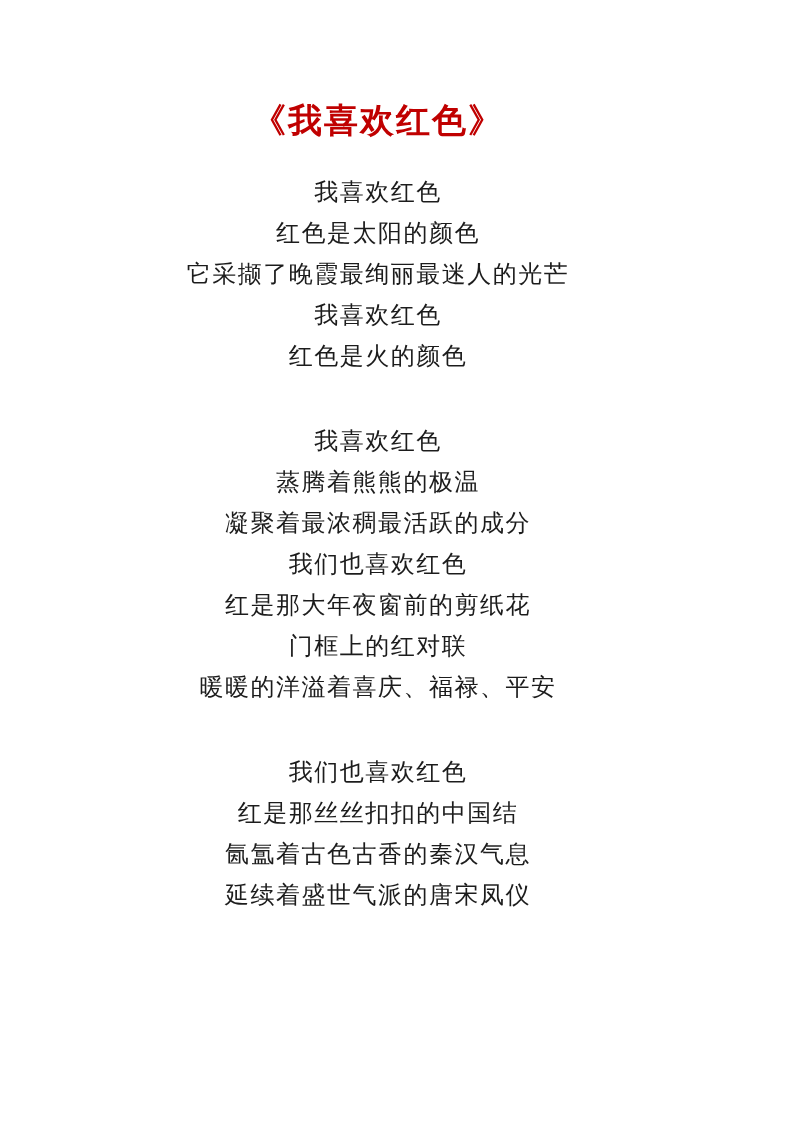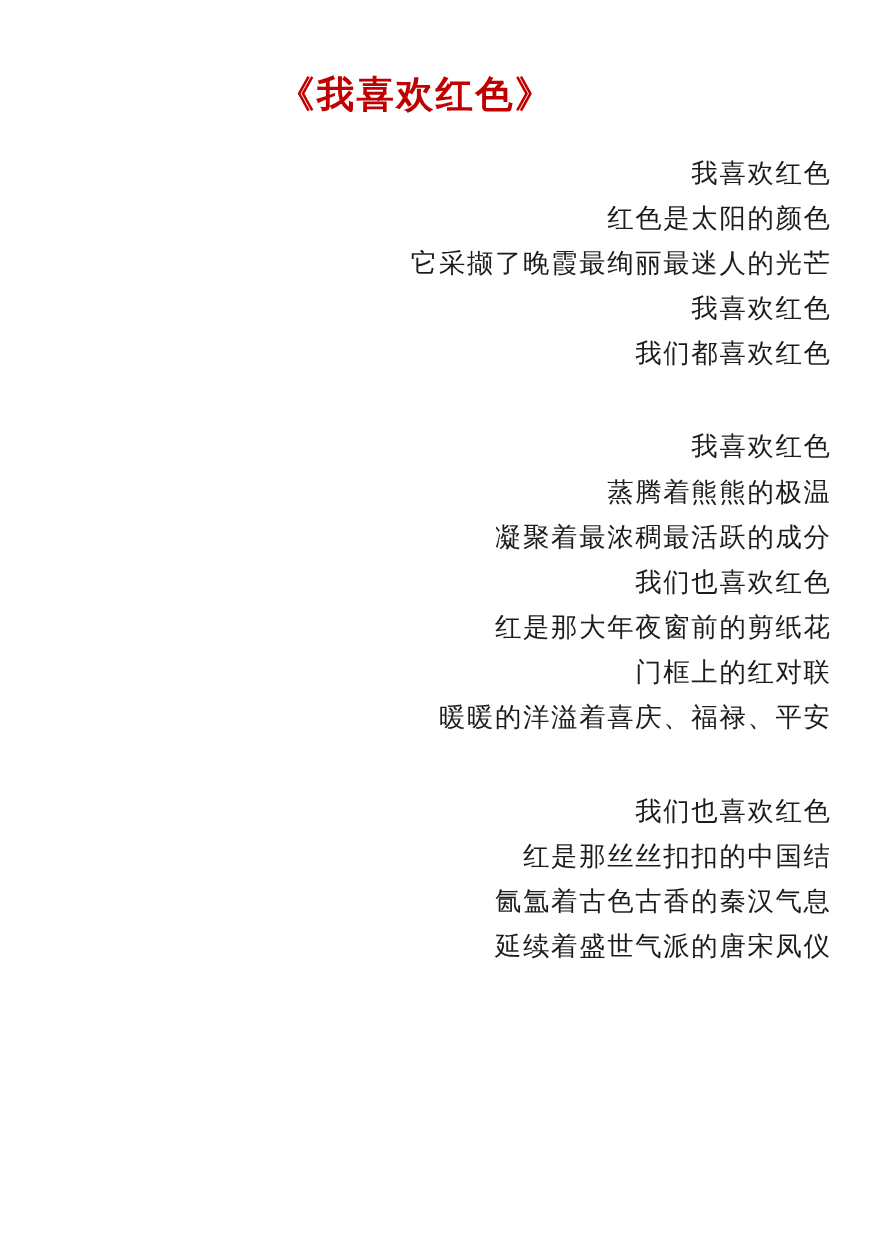--- a/index.html
+++ b/index.html
@@ -11,34 +11,33 @@
     width: 800px;
     height: 1131px;
     font-family: "Liberation Serif", "DejaVu Serif", serif;
     color: #1c1c1c;
     overflow: hidden;
   }
   .page {
     width: 756px;
     height: 1131px;
     box-sizing: border-box;
-    padding-top: 64px;
+    padding-top: 98px;
     text-align: center;
   }
   .title {
     margin: 0 0 28px 0;
     font-size: 34px;
     line-height: 46px;
     font-weight: bold;
     color: #c00000;
     letter-spacing: 2px;
   }
   .stanza {
     margin: 0 0 44px 0;
-    text-align: right;
   }
   .line {
     margin: 0;
     font-size: 24px;
     line-height: 41px;
     letter-spacing: 1.5px;
     color: #1c1c1c;
     white-space: nowrap;
   }
 </style>
@@ -47,21 +46,21 @@
 
 <div class="page">
 
   <h1 class="title">《我喜欢红色》</h1>
 
   <div class="stanza">
     <p class="line">我喜欢红色</p>
     <p class="line">红色是太阳的颜色</p>
     <p class="line">它采撷了晚霞最绚丽最迷人的光芒</p>
     <p class="line">我喜欢红色</p>
-    <p class="line">我们都喜欢红色</p>
+    <p class="line">红色是火的颜色</p>
   </div>
 
   <div class="stanza">
     <p class="line">我喜欢红色</p>
     <p class="line">蒸腾着熊熊的极温</p>
     <p class="line">凝聚着最浓稠最活跃的成分</p>
     <p class="line">我们也喜欢红色</p>
     <p class="line">红是那大年夜窗前的剪纸花</p>
     <p class="line">门框上的红对联</p>
     <p class="line">暖暖的洋溢着喜庆、福禄、平安</p>

